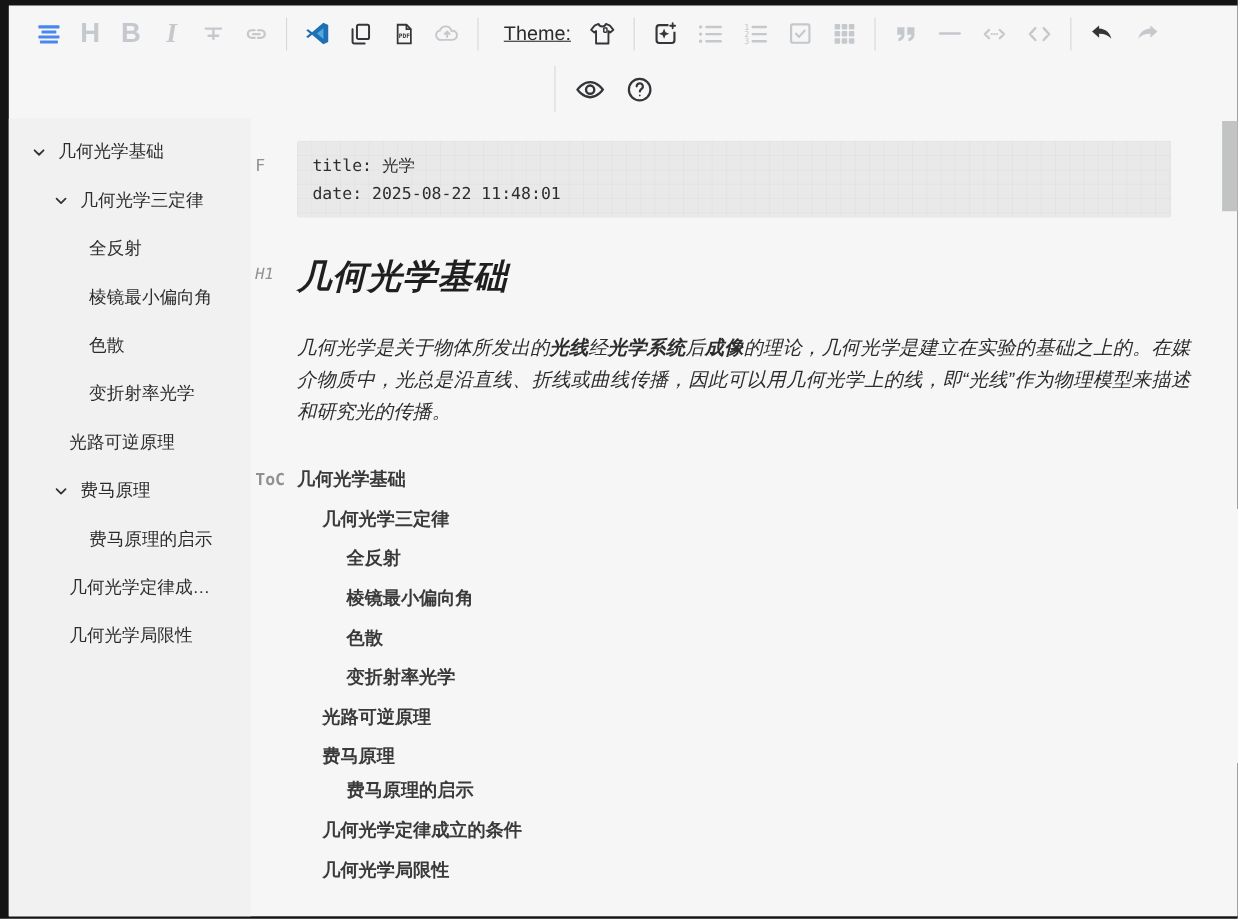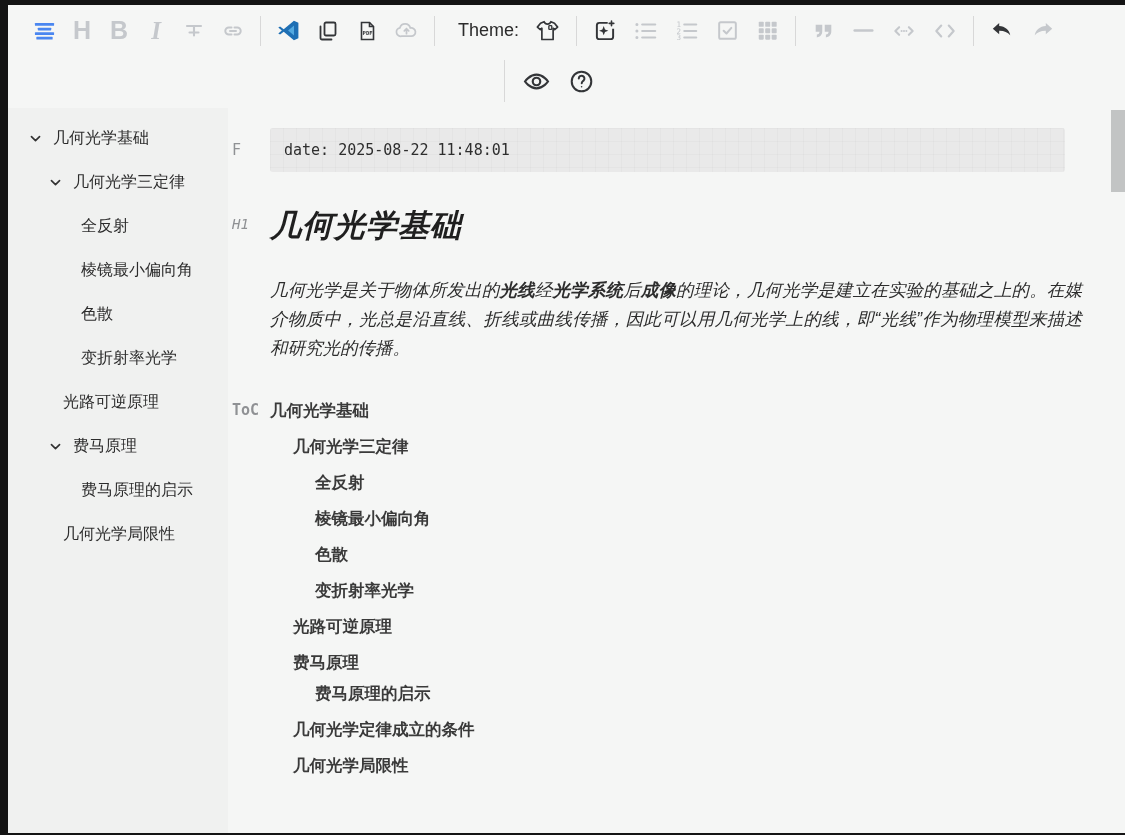--- a/index.html
+++ b/index.html
@@ -12,21 +12,21 @@
   .tb-row1{display:flex;align-items:center;height:51px;padding-left:25px;gap:15px;}
   .tb-row2{display:flex;align-items:center;height:50px;padding-left:496px;gap:17px;}
   .tool{display:flex;align-items:center;justify-content:center;cursor:pointer;}
   .tool svg{display:block;}
   .ic-gray{color:var(--icon_gray,#c5c8cc);}
   .ic-dark{color:var(--icon_dark,#333538);}
   .glyph{font-size:25px;font-weight:700;color:var(--icon_gray,#c5c8cc);width:22px;text-align:center;line-height:1;}
   .glyph.italic{font-family:"Liberation Serif","DejaVu Serif",serif;font-style:italic;}
   .vdiv{width:1px;height:30px;background:var(--divider,#d8d8d8);}
   .vdiv.tall{height:42px;}
-  .theme-label{font-size:18px;color:#2b2b2b;margin-left:8px;}
+  .theme-label{font-size:18px;color:#2b2b2b;margin-left:8px;text-decoration:underline;}
 
   
   .sidebar{position:absolute;top:103px;left:0;width:220px;bottom:0;
     background:var(--sidebar_bg,#f0f1f0);padding-top:8px;box-sizing:border-box;}
   .side-item{height:44px;display:flex;align-items:center;font-size:16px;
     color:#2c2c2c;cursor:pointer;white-space:nowrap;}
   .side-item .chevron{width:15px;height:15px;margin-right:10px;color:#333;flex:0 0 15px;}
   .side-item.slv1{padding-left:20px;}
   .side-item.slv2{padding-left:55px;}
   .side-item.slv2.chev1{padding-left:40px;}
@@ -296,32 +296,37 @@
           </svg>
         </span>
         <span class="side-label">费马原理</span>
       </div>
 
       <div class="side-item slv3 chev0">
 
         <span class="side-label">费马原理的启示</span>
       </div>
 
+      <div class="side-item slv2 chev0">
+
+        <span class="side-label">几何光学定律成…</span>
+      </div>
 
       <div class="side-item slv2 chev0">
 
         <span class="side-label">几何光学局限性</span>
       </div>
     </aside>
 
   <div class="content">
 
     <div class="row fm-row">
       <div class="gutter fm-gutter">F</div>
       <div class="fm-block">
+        <div class="fm-line">title: 光学</div>
         <div class="fm-line">date: 2025-08-22 11:48:01</div>
       </div>
     </div>
 
     <div class="row h1-row">
       <div class="gutter h1-gutter">H1</div>
       <h1 class="doc-h1">几何光学基础</h1>
     </div>
 
     <div class="row para-row">

